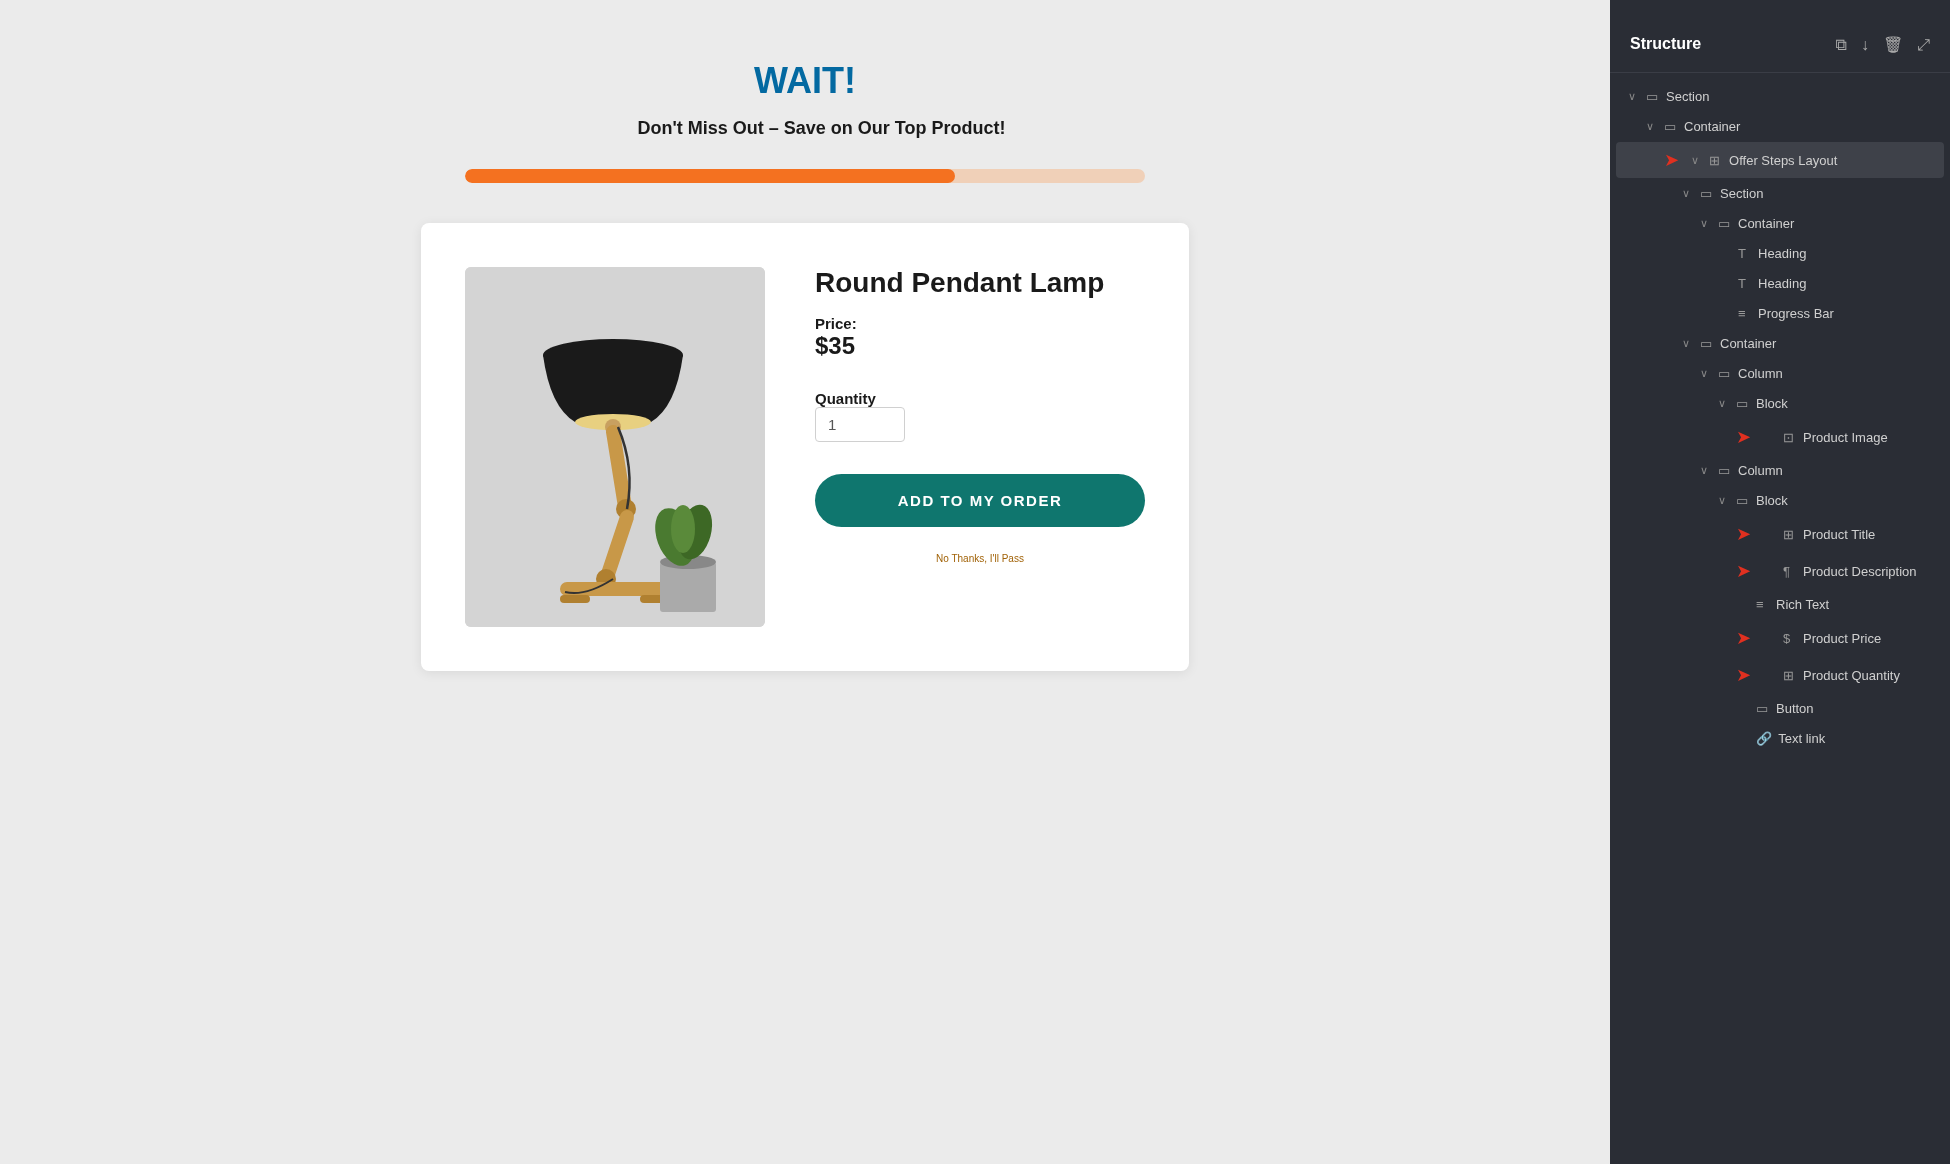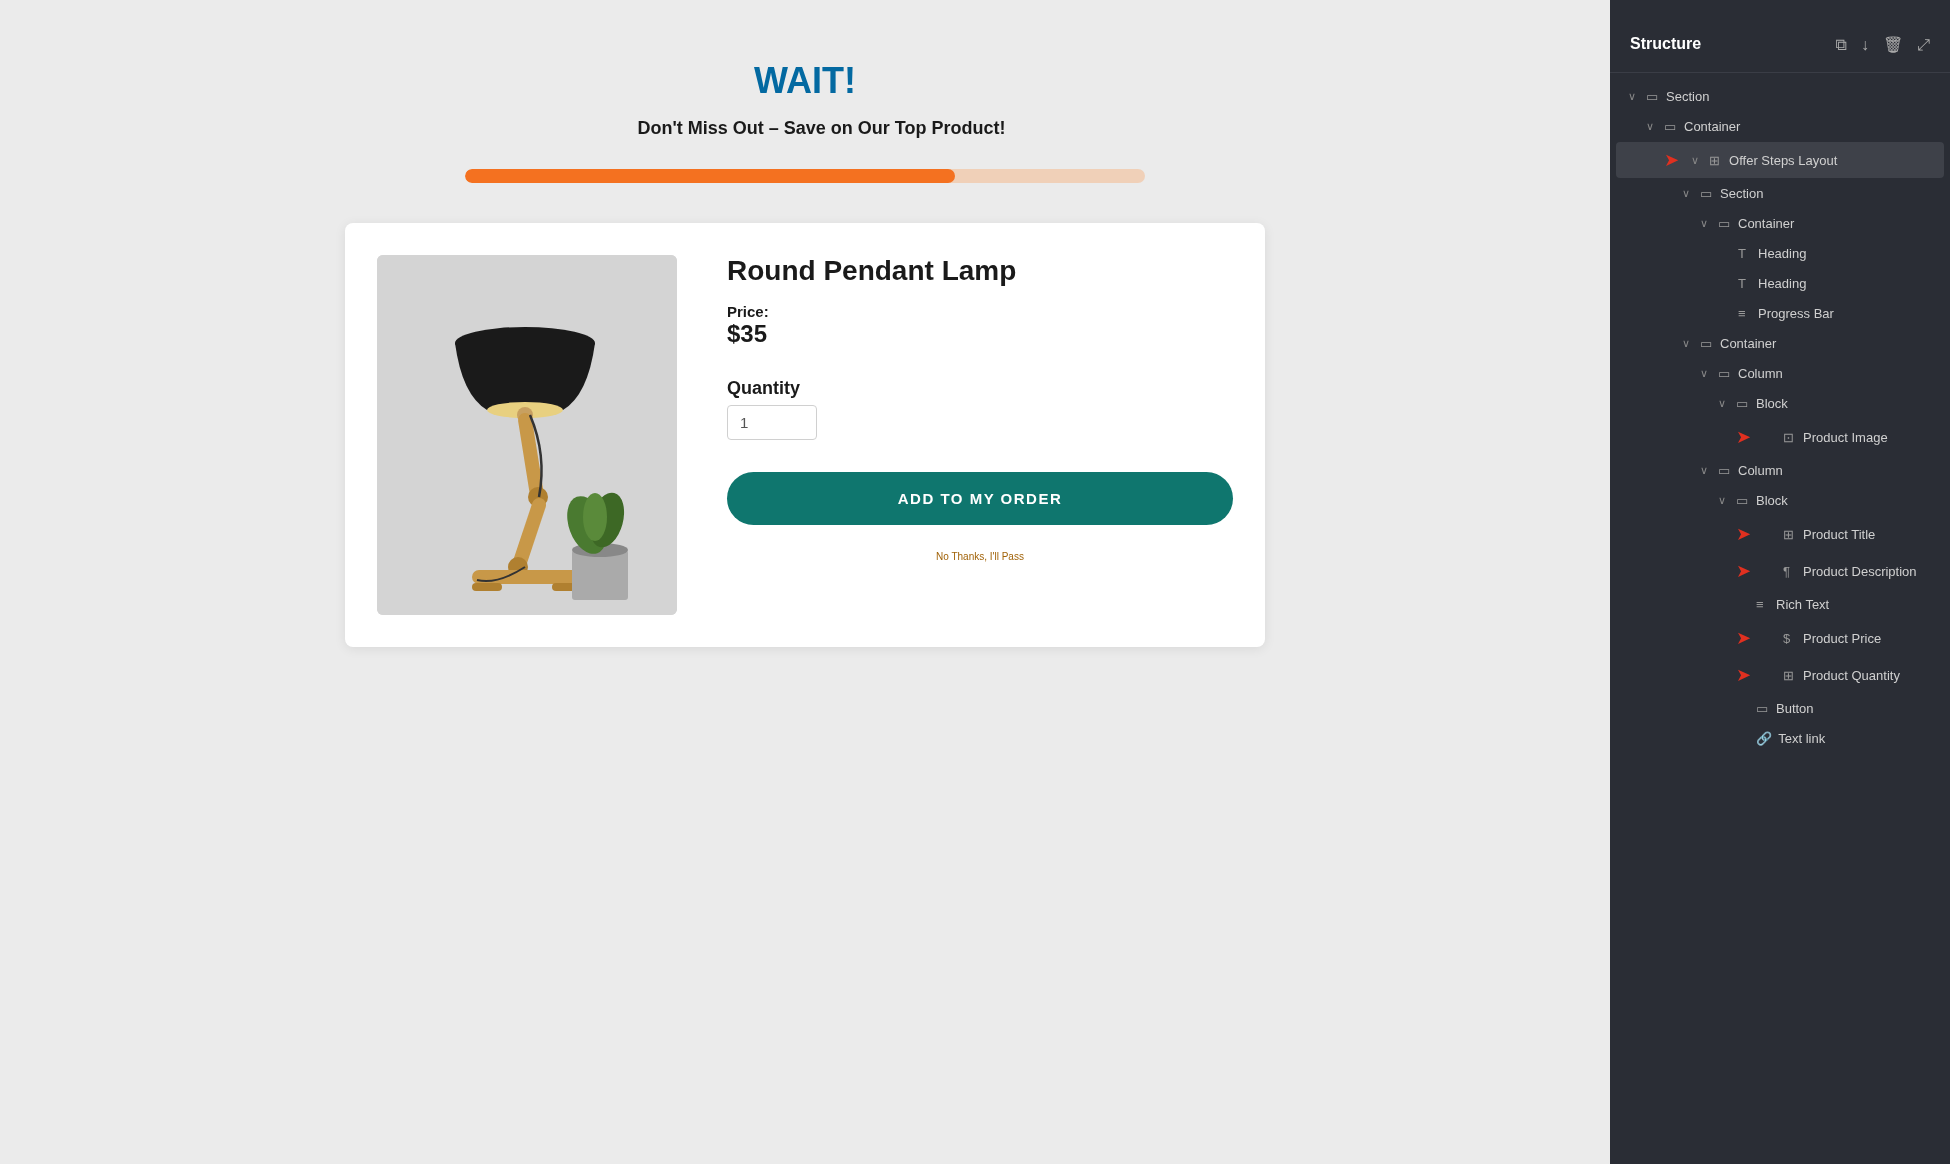--- a/index.html
+++ b/index.html
@@ -55,22 +55,22 @@
       height: 100%;
       background: #f47120;
       border-radius: 7px;
       width: 72%;
     }
 
     
     .product-card {
       background: #ffffff;
       border-radius: 8px;
-      width: 920px;
-      padding: 32px;
+      width: 768px;
+      padding: 44px;
       display: flex;
       gap: 50px;
       box-shadow: 0 2px 12px rgba(0,0,0,0.08);
     }
 
     .product-image-area {
       width: 300px;
       min-width: 300px;
       height: 360px;
       background: #d8d8d8;
@@ -115,24 +115,23 @@
     }
 
     .price-value {
       font-size: 24px;
       font-weight: 700;
       color: #1a1a1a;
       margin-bottom: 18px;
     }
 
     .quantity-label {
-      font-size: 18px;
+      font-size: 15px;
       font-weight: 700;
       color: #1a1a1a;
-      margin-bottom: 6px;
     }
 
     .quantity-input {
       width: 90px;
       padding: 8px 12px;
       border: 1.5px solid #d0d0d0;
       border-radius: 4px;
       font-size: 15px;
       color: #555;
       outline: none;

